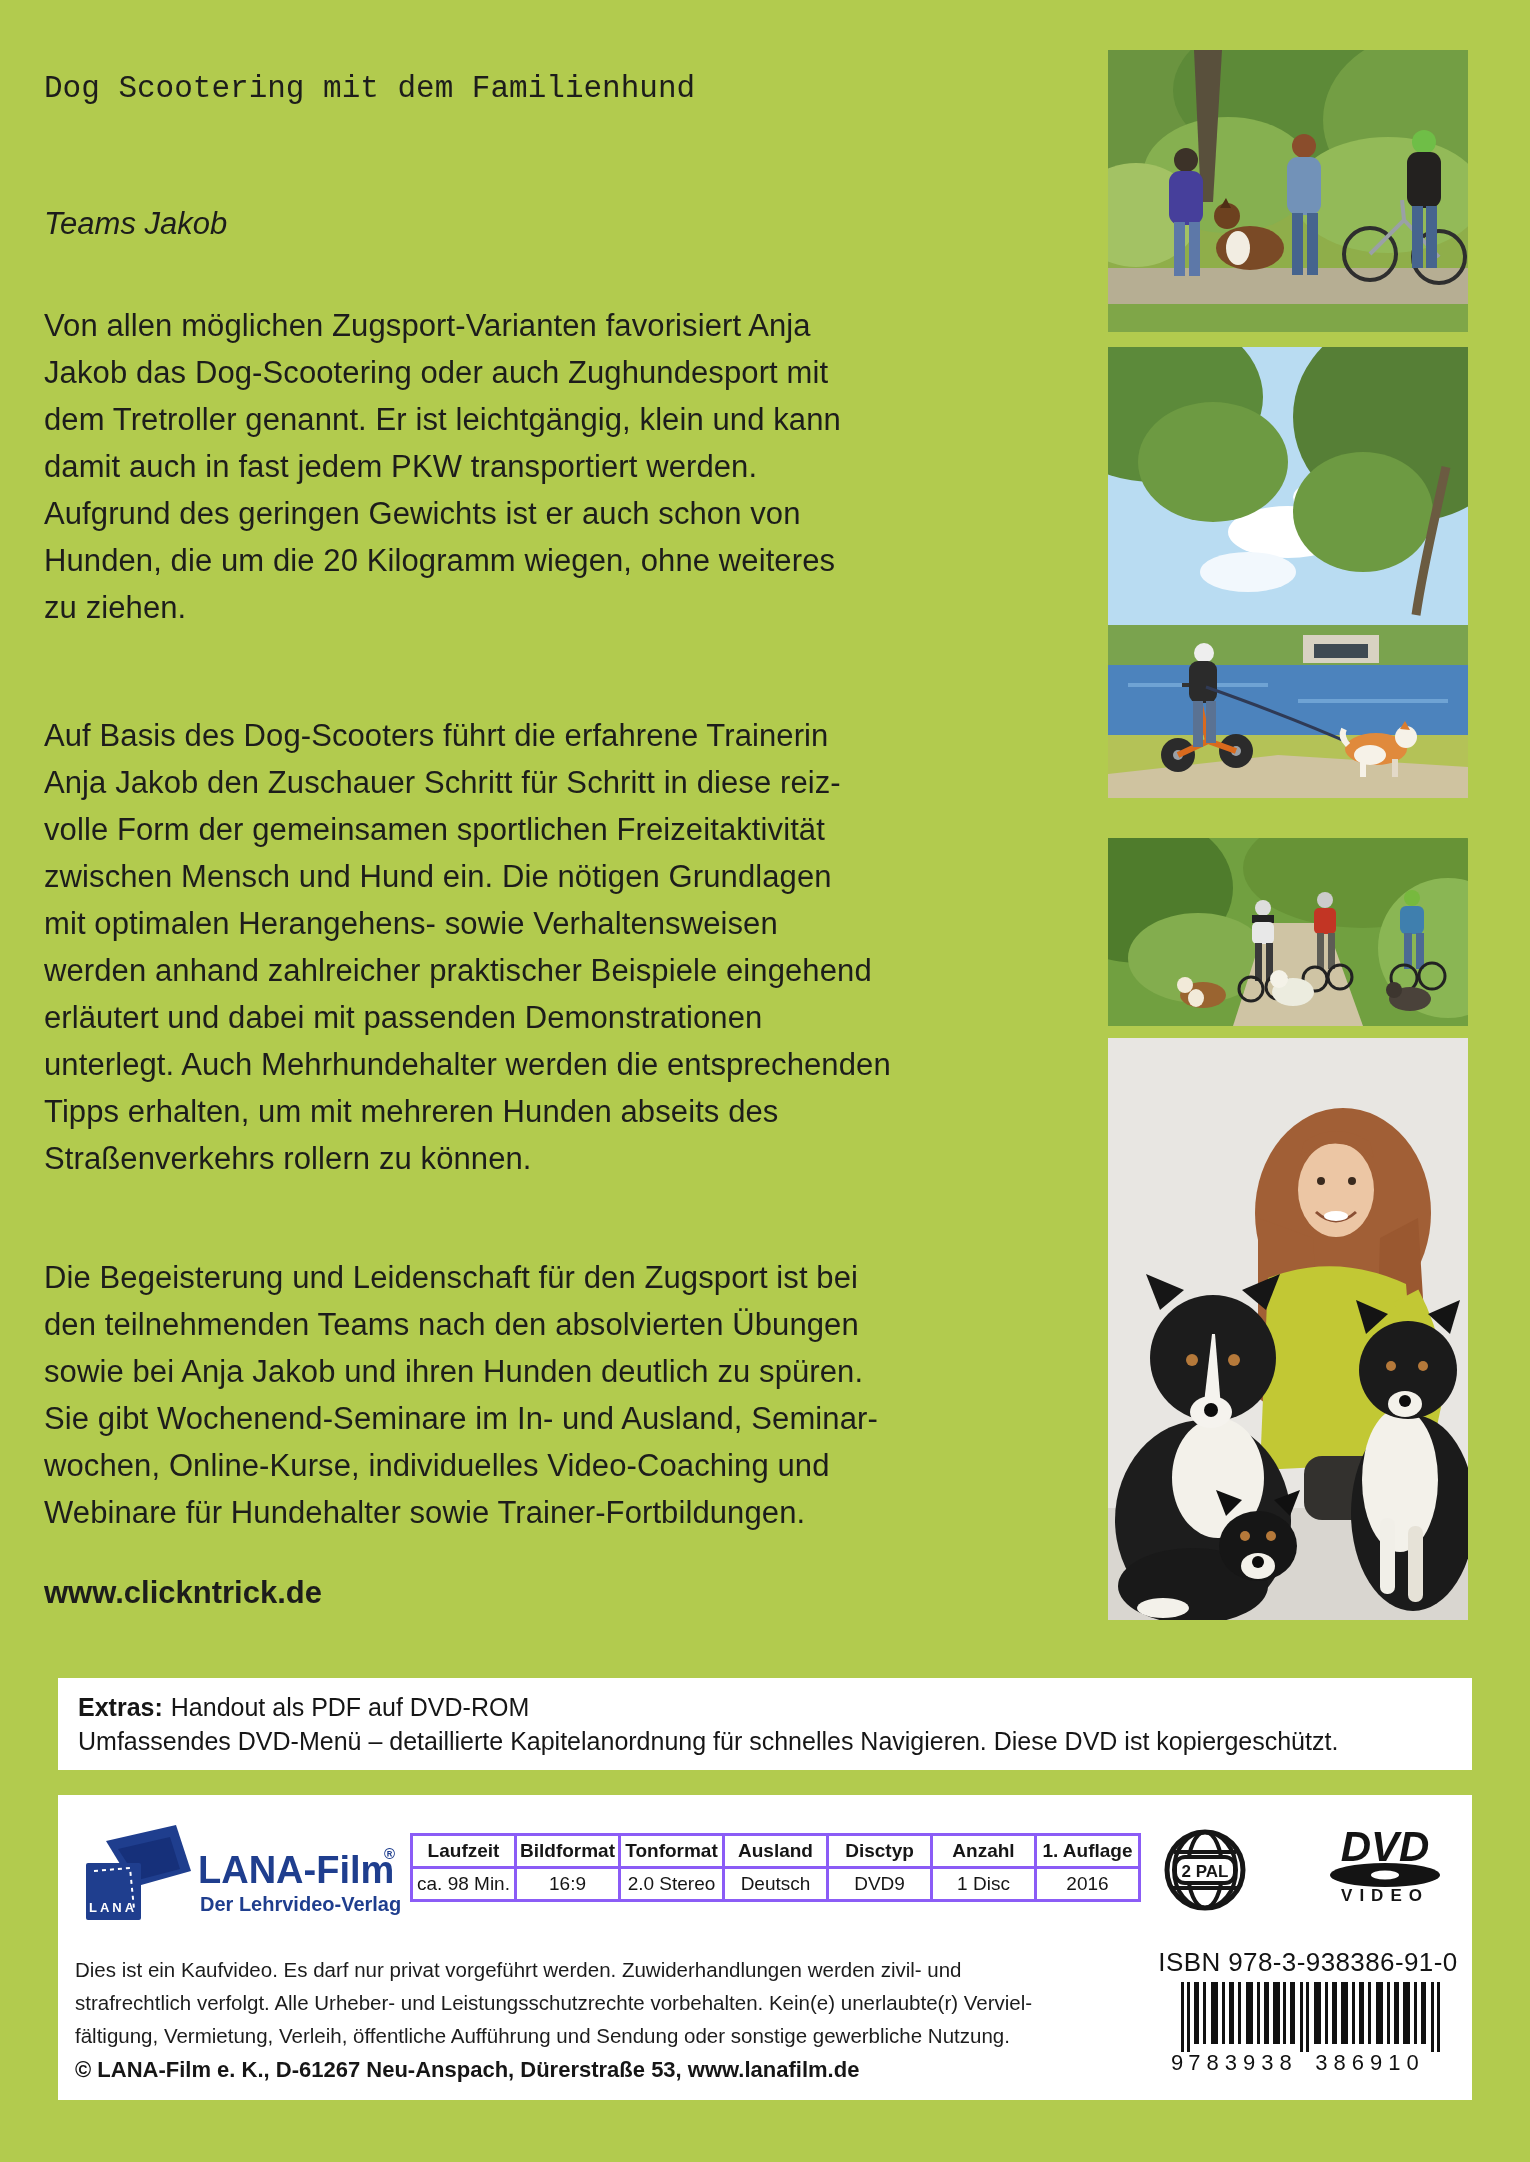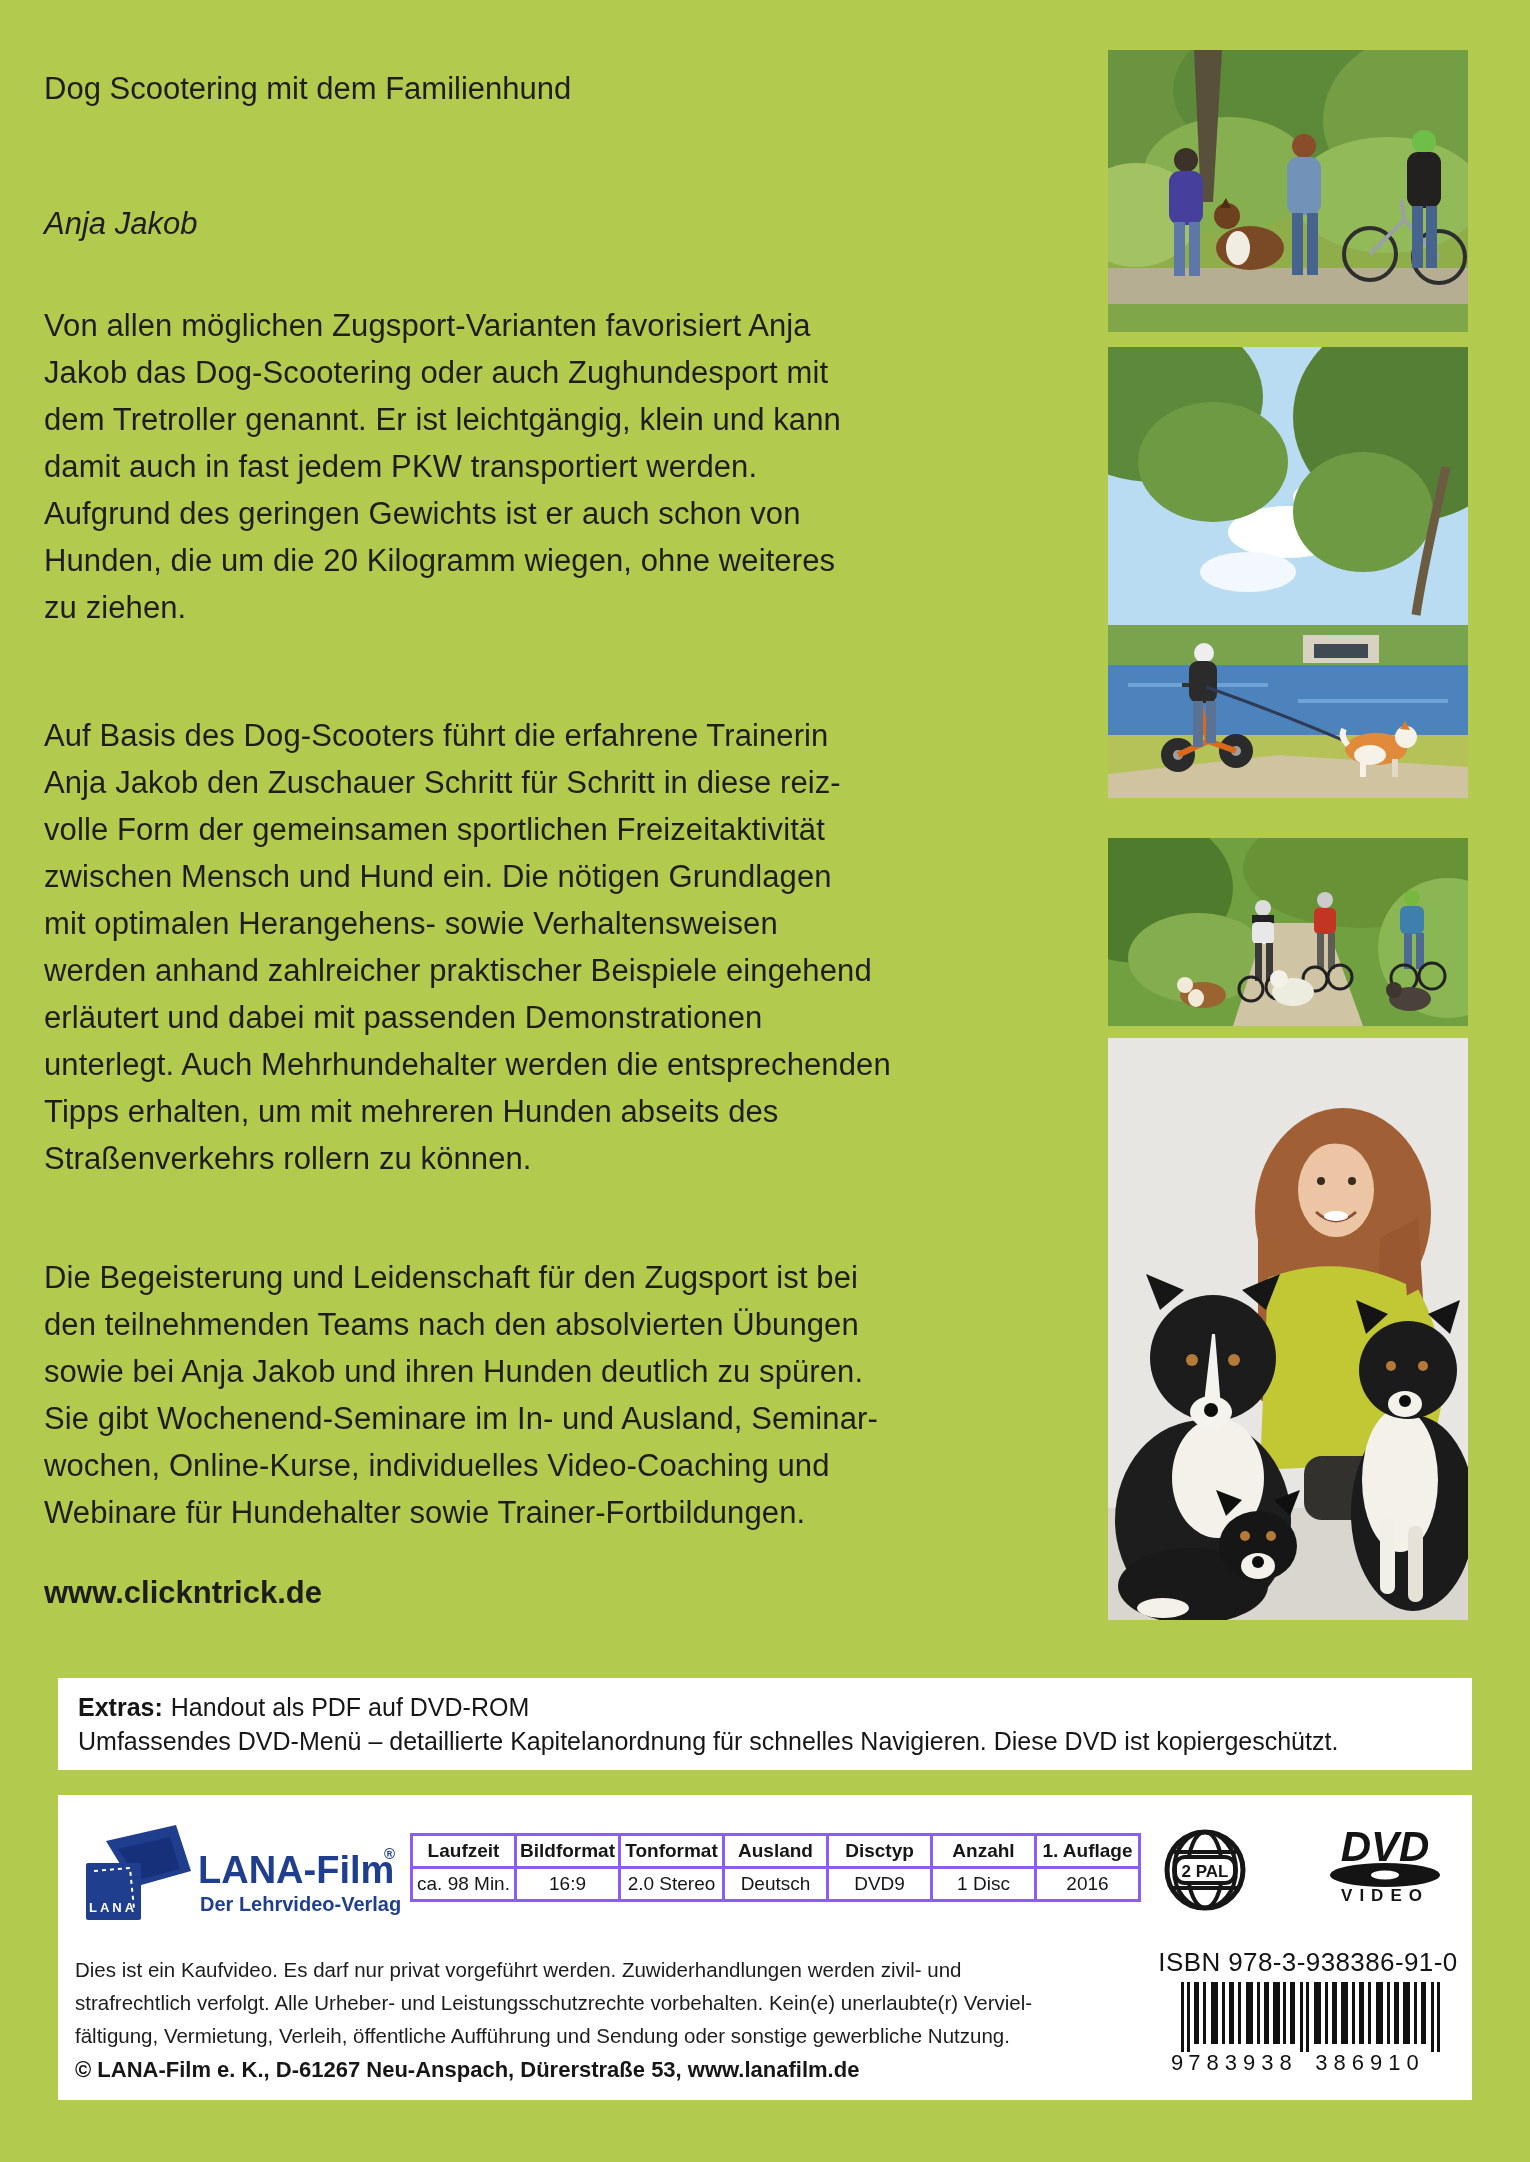--- a/index.html
+++ b/index.html
@@ -6,21 +6,21 @@
   .page{
     position:relative;width:1530px;height:2162px;overflow:hidden;
     background:#b2cb4e;color:#1d1d1b;
     font-family:"Liberation Sans",sans-serif;
     -webkit-font-smoothing:antialiased;
   }
   
   .title-block{position:absolute;left:44px;top:62px;}
   .title{font-size:34px;font-weight:bold;display:inline-block;
          border-bottom:3px solid #1d1d1b;padding-bottom:7px;letter-spacing:.2px;}
-  .subtitle{font-size:31px;margin-top:9px;}
+  .subtitle{font-size:31px;margin-top:9px;font-family:Liberation Mono, monospace;}
   .author{position:absolute;left:44px;top:206px;font-size:31px;font-style:italic;}
   .para{position:absolute;left:44px;width:1040px;font-size:31px;line-height:47px;
         white-space:pre-line;letter-spacing:.1px;margin-top:12px;}
   #p1{top:290px;}
   #p2{top:700px;}
   #p3{top:1242px;}
   .url{position:absolute;left:44px;top:1575px;font-size:31px;font-weight:bold;}
   
   .photo{position:absolute;left:1108px;width:360px;overflow:hidden;}
   .photo svg{display:block;width:100%;height:100%;}
@@ -55,21 +55,21 @@
   .barcode{margin-top:4px;}
 </style>
 </head>
 <body>
 
 <div class="page">
 
   <div class="title-block">
     <div class="subtitle">Dog Scootering mit dem Familienhund</div>
   </div>
-  <div class="author">Anja Jakob</div>
+  <div class="author">Teams Jakob</div>
 
   <div class="para" id="p1">Von allen möglichen Zugsport-Varianten favorisiert Anja
 Jakob das Dog-Scootering oder auch Zughundesport mit
 dem Tretroller genannt. Er ist leichtgängig, klein und kann
 damit auch in fast jedem PKW transportiert werden.
 Aufgrund des geringen Gewichts ist er auch schon von
 Hunden, die um die 20 Kilogramm wiegen, ohne weiteres
 zu ziehen.</div>
   <div class="para" id="p2">Auf Basis des Dog-Scooters führt die erfahrene Trainerin
 Anja Jakob den Zuschauer Schritt für Schritt in diese reiz-

